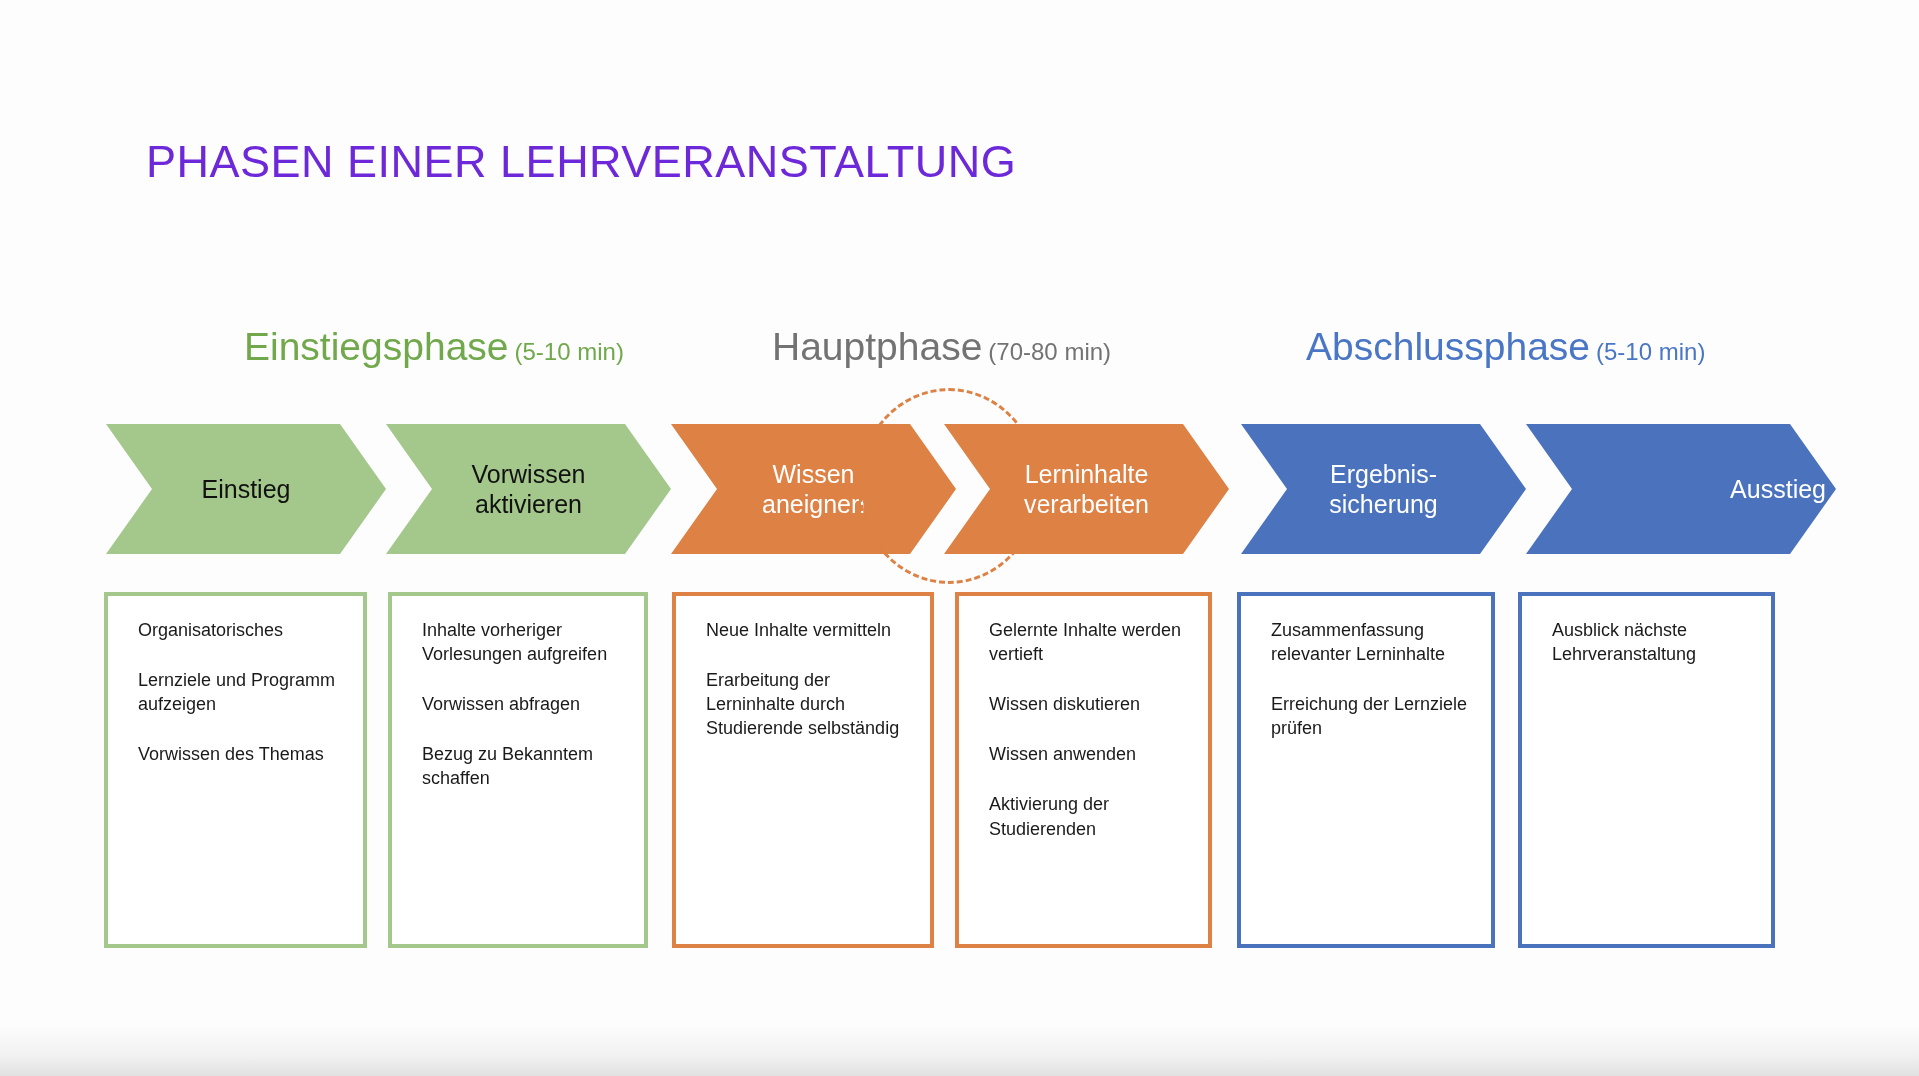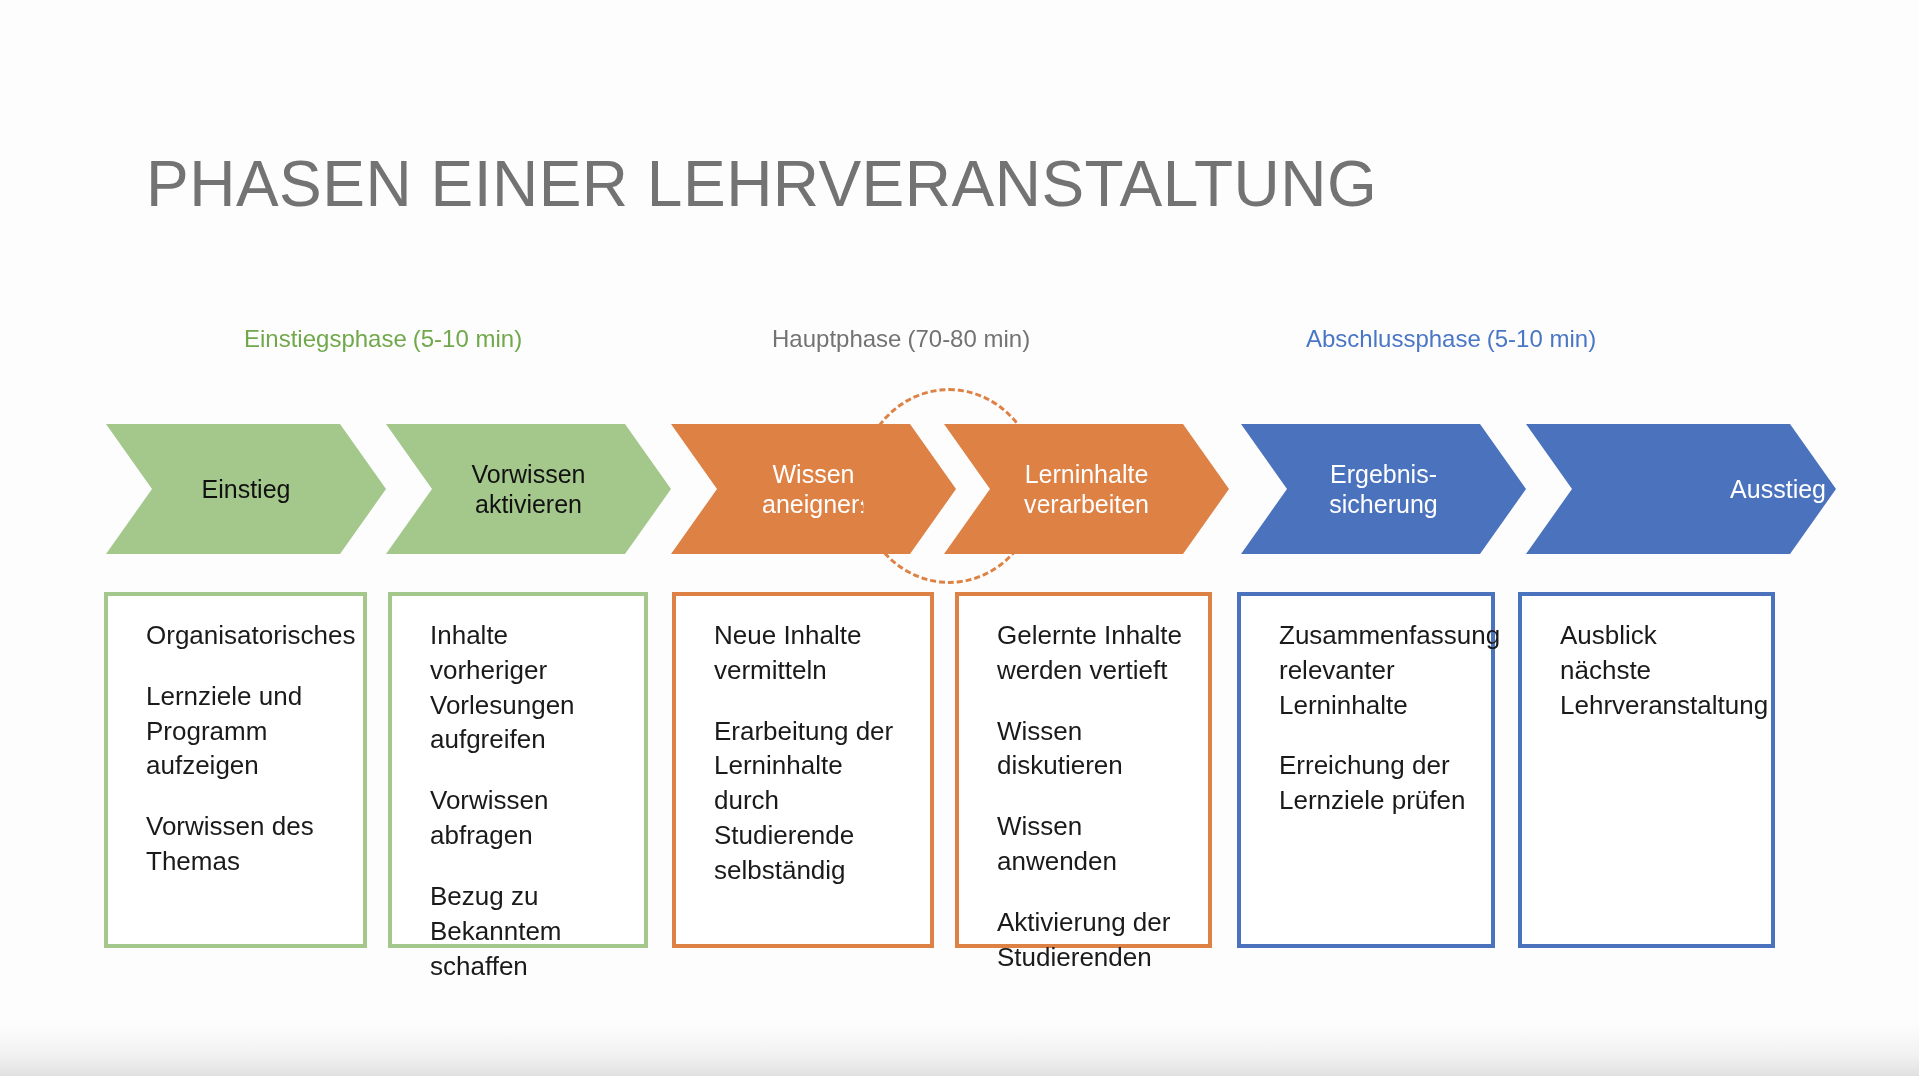--- a/index.html
+++ b/index.html
@@ -29,36 +29,36 @@
     height: 52px;
     background: linear-gradient(to bottom, rgba(248,248,248,0) 0%, rgba(232,232,232,0.55) 60%, rgba(220,220,220,0.85) 100%);
     pointer-events: none;
   }
 
   
   .slide-title {
     position: absolute;
     left: 146px;
     top: 108px;
-    font-size: 64px;
+    font-size: 45px;
     line-height: 1.05;
     letter-spacing: 0.5px;
-    color: #737373;
+    color: #6d28d9;
     font-weight: 400;
     white-space: nowrap;
   }
 
   
   .phase-header {
     position: absolute;
     white-space: nowrap;
     font-weight: 400;
   }
   .phase-header .ph-name {
-    font-size: 24px;
+    font-size: 39px;
   }
   .phase-header .ph-time {
     font-size: 24px;
     margin-left: 6px;
   }
   .ph-1 { left: 244px; top: 325px; color: #70A84B; }
   .ph-2 { left: 772px; top: 325px; color: #737373; }
   .ph-3 { left: 1306px; top: 325px; color: #4A76C6; }
 
   
@@ -129,24 +129,24 @@
     box-sizing: border-box;
     padding: 22px 20px 14px 22px;
     border-width: 4px;
     border-style: solid;
   }
   .detail-box.green  { border-color: #A4C88C; }
   .detail-box.orange { border-color: #DD8144; }
   .detail-box.blue   { border-color: #4A72BD; }
 
   .detail-item {
-    font-size: 26px;
+    font-size: 18px;
     line-height: 1.34;
     color: #1a1a1a;
-    margin: 0 0 26px 16px;
+    margin: 0 0 26px 8px;
   }
   .detail-item:last-child { margin-bottom: 0; }
 
   .box-1 { left: 104px;  width: 263px; }
   .box-2 { left: 388px;  width: 260px; }
   .box-3 { left: 672px;  width: 262px; }
   .box-4 { left: 955px;  width: 257px; }
   .box-5 { left: 1237px; width: 258px; }
   .box-6 { left: 1518px; width: 257px; }
 </style>

